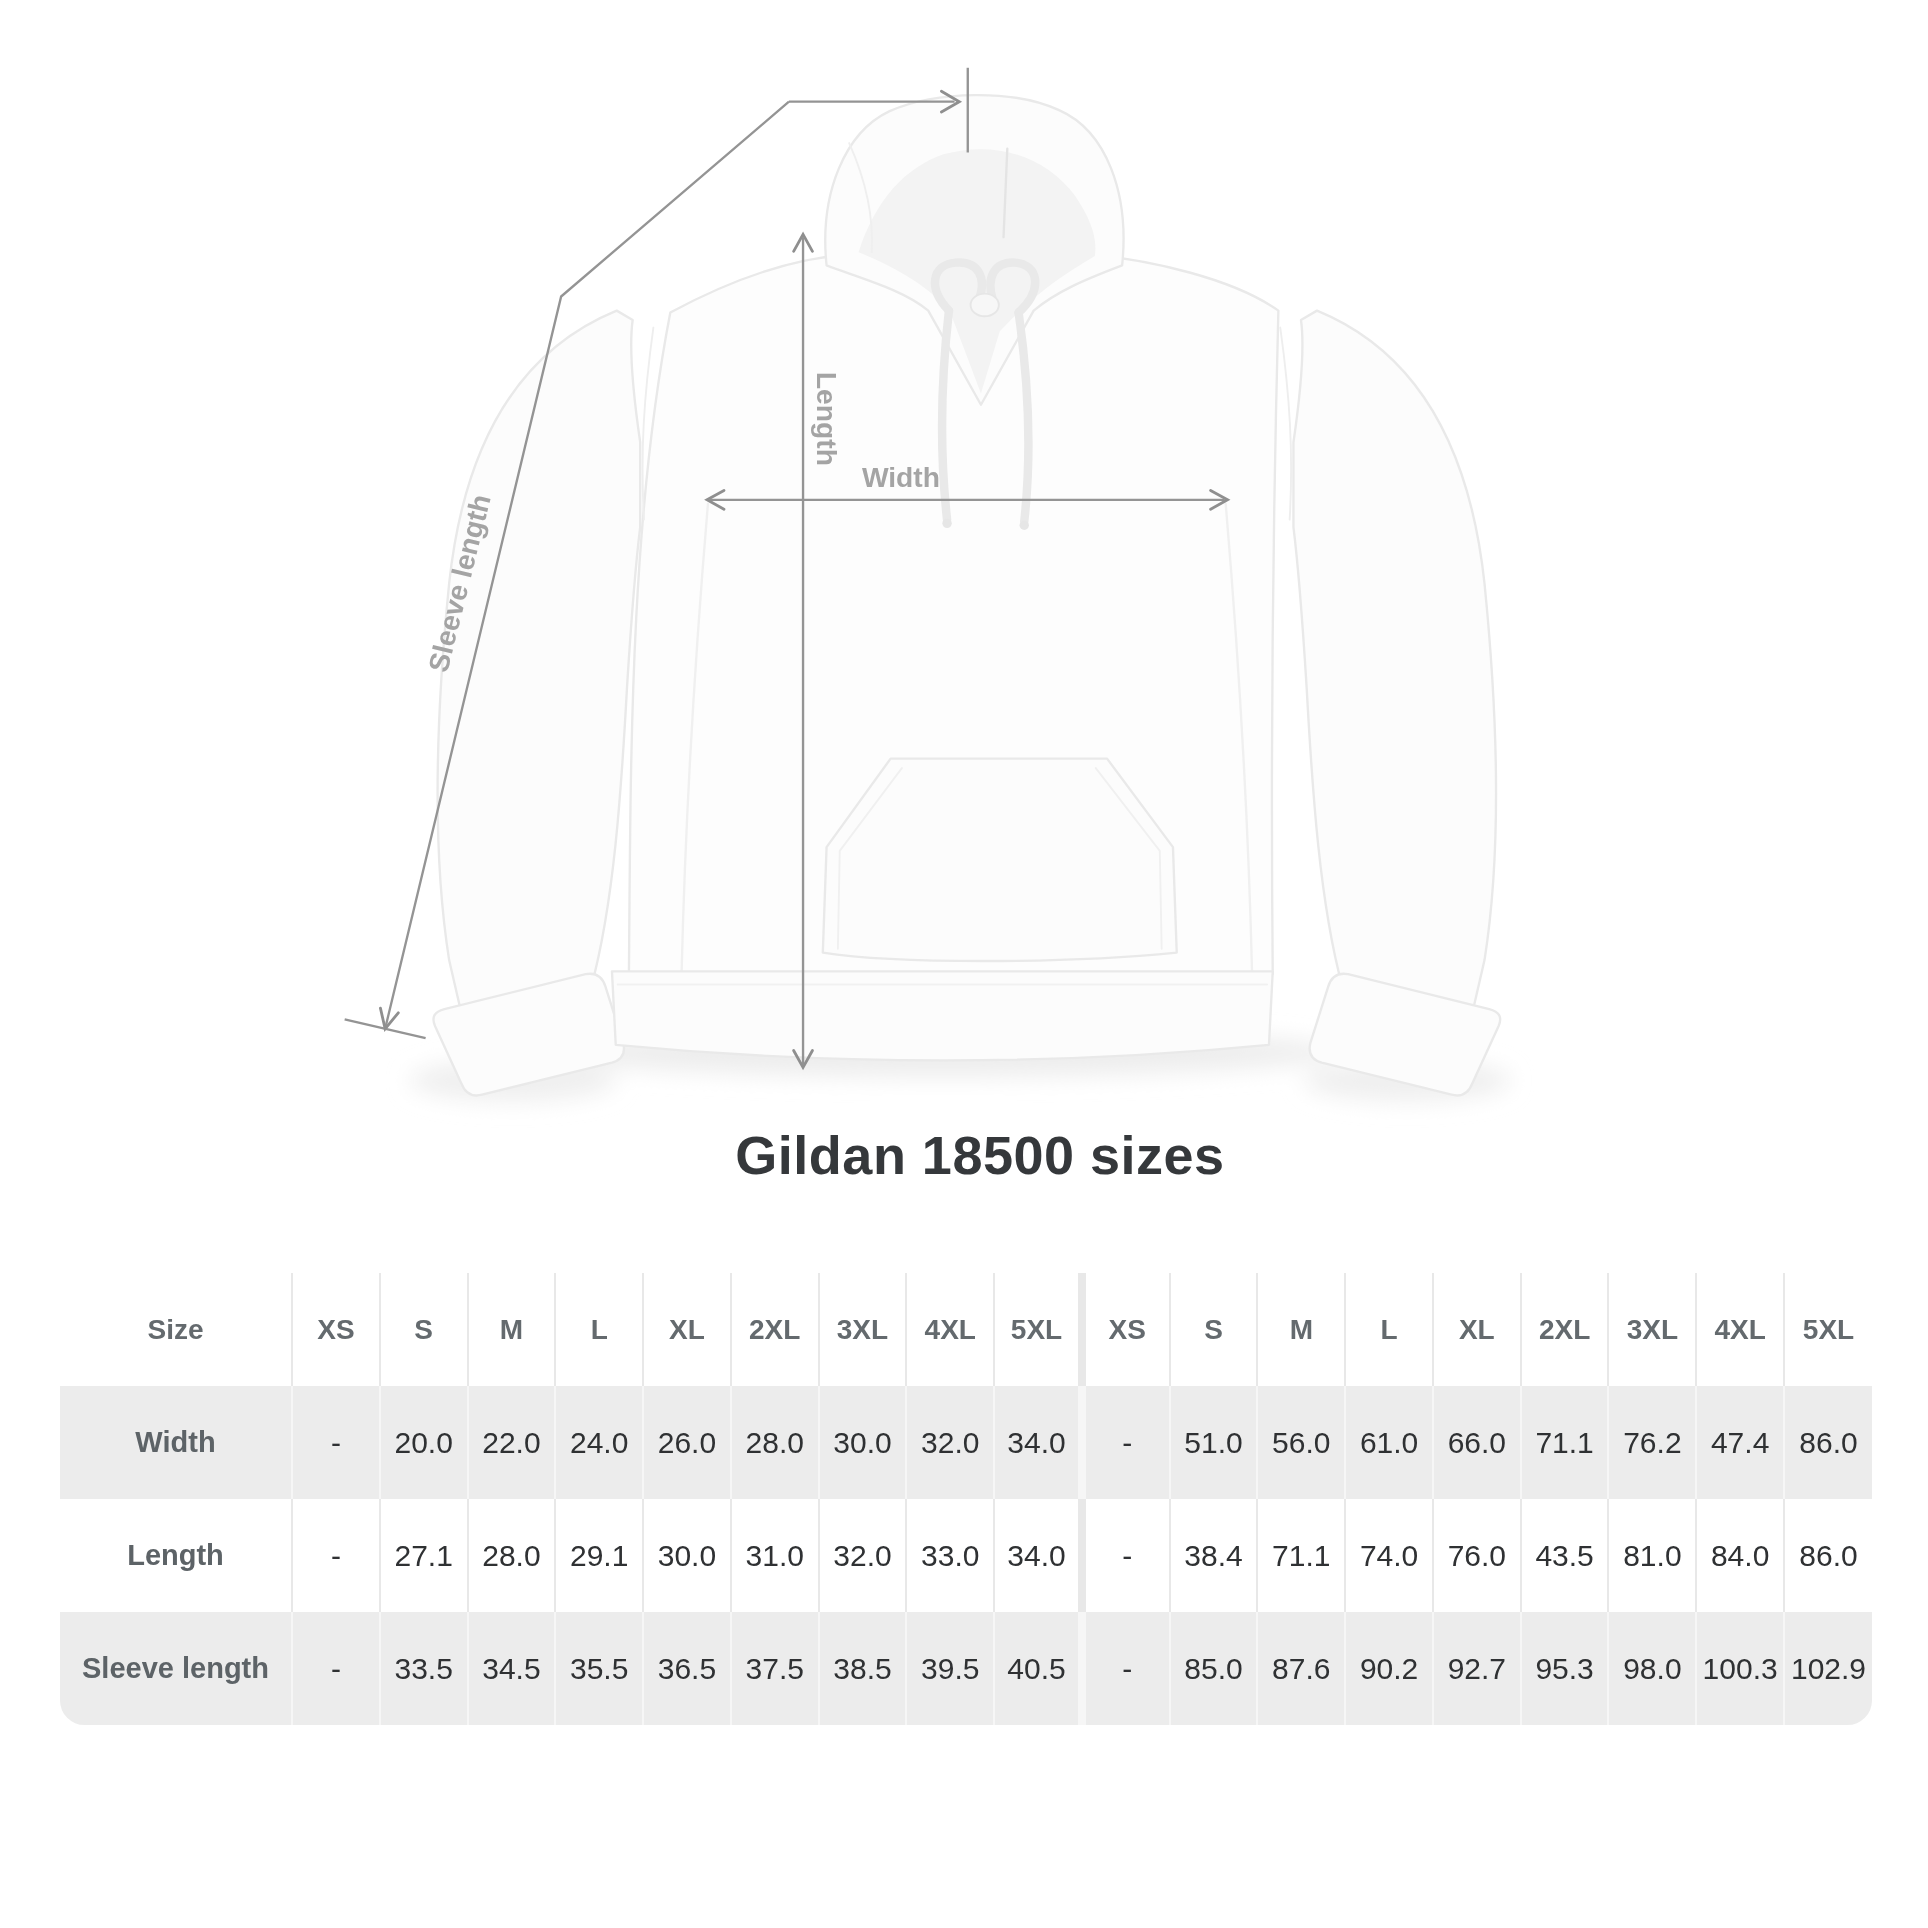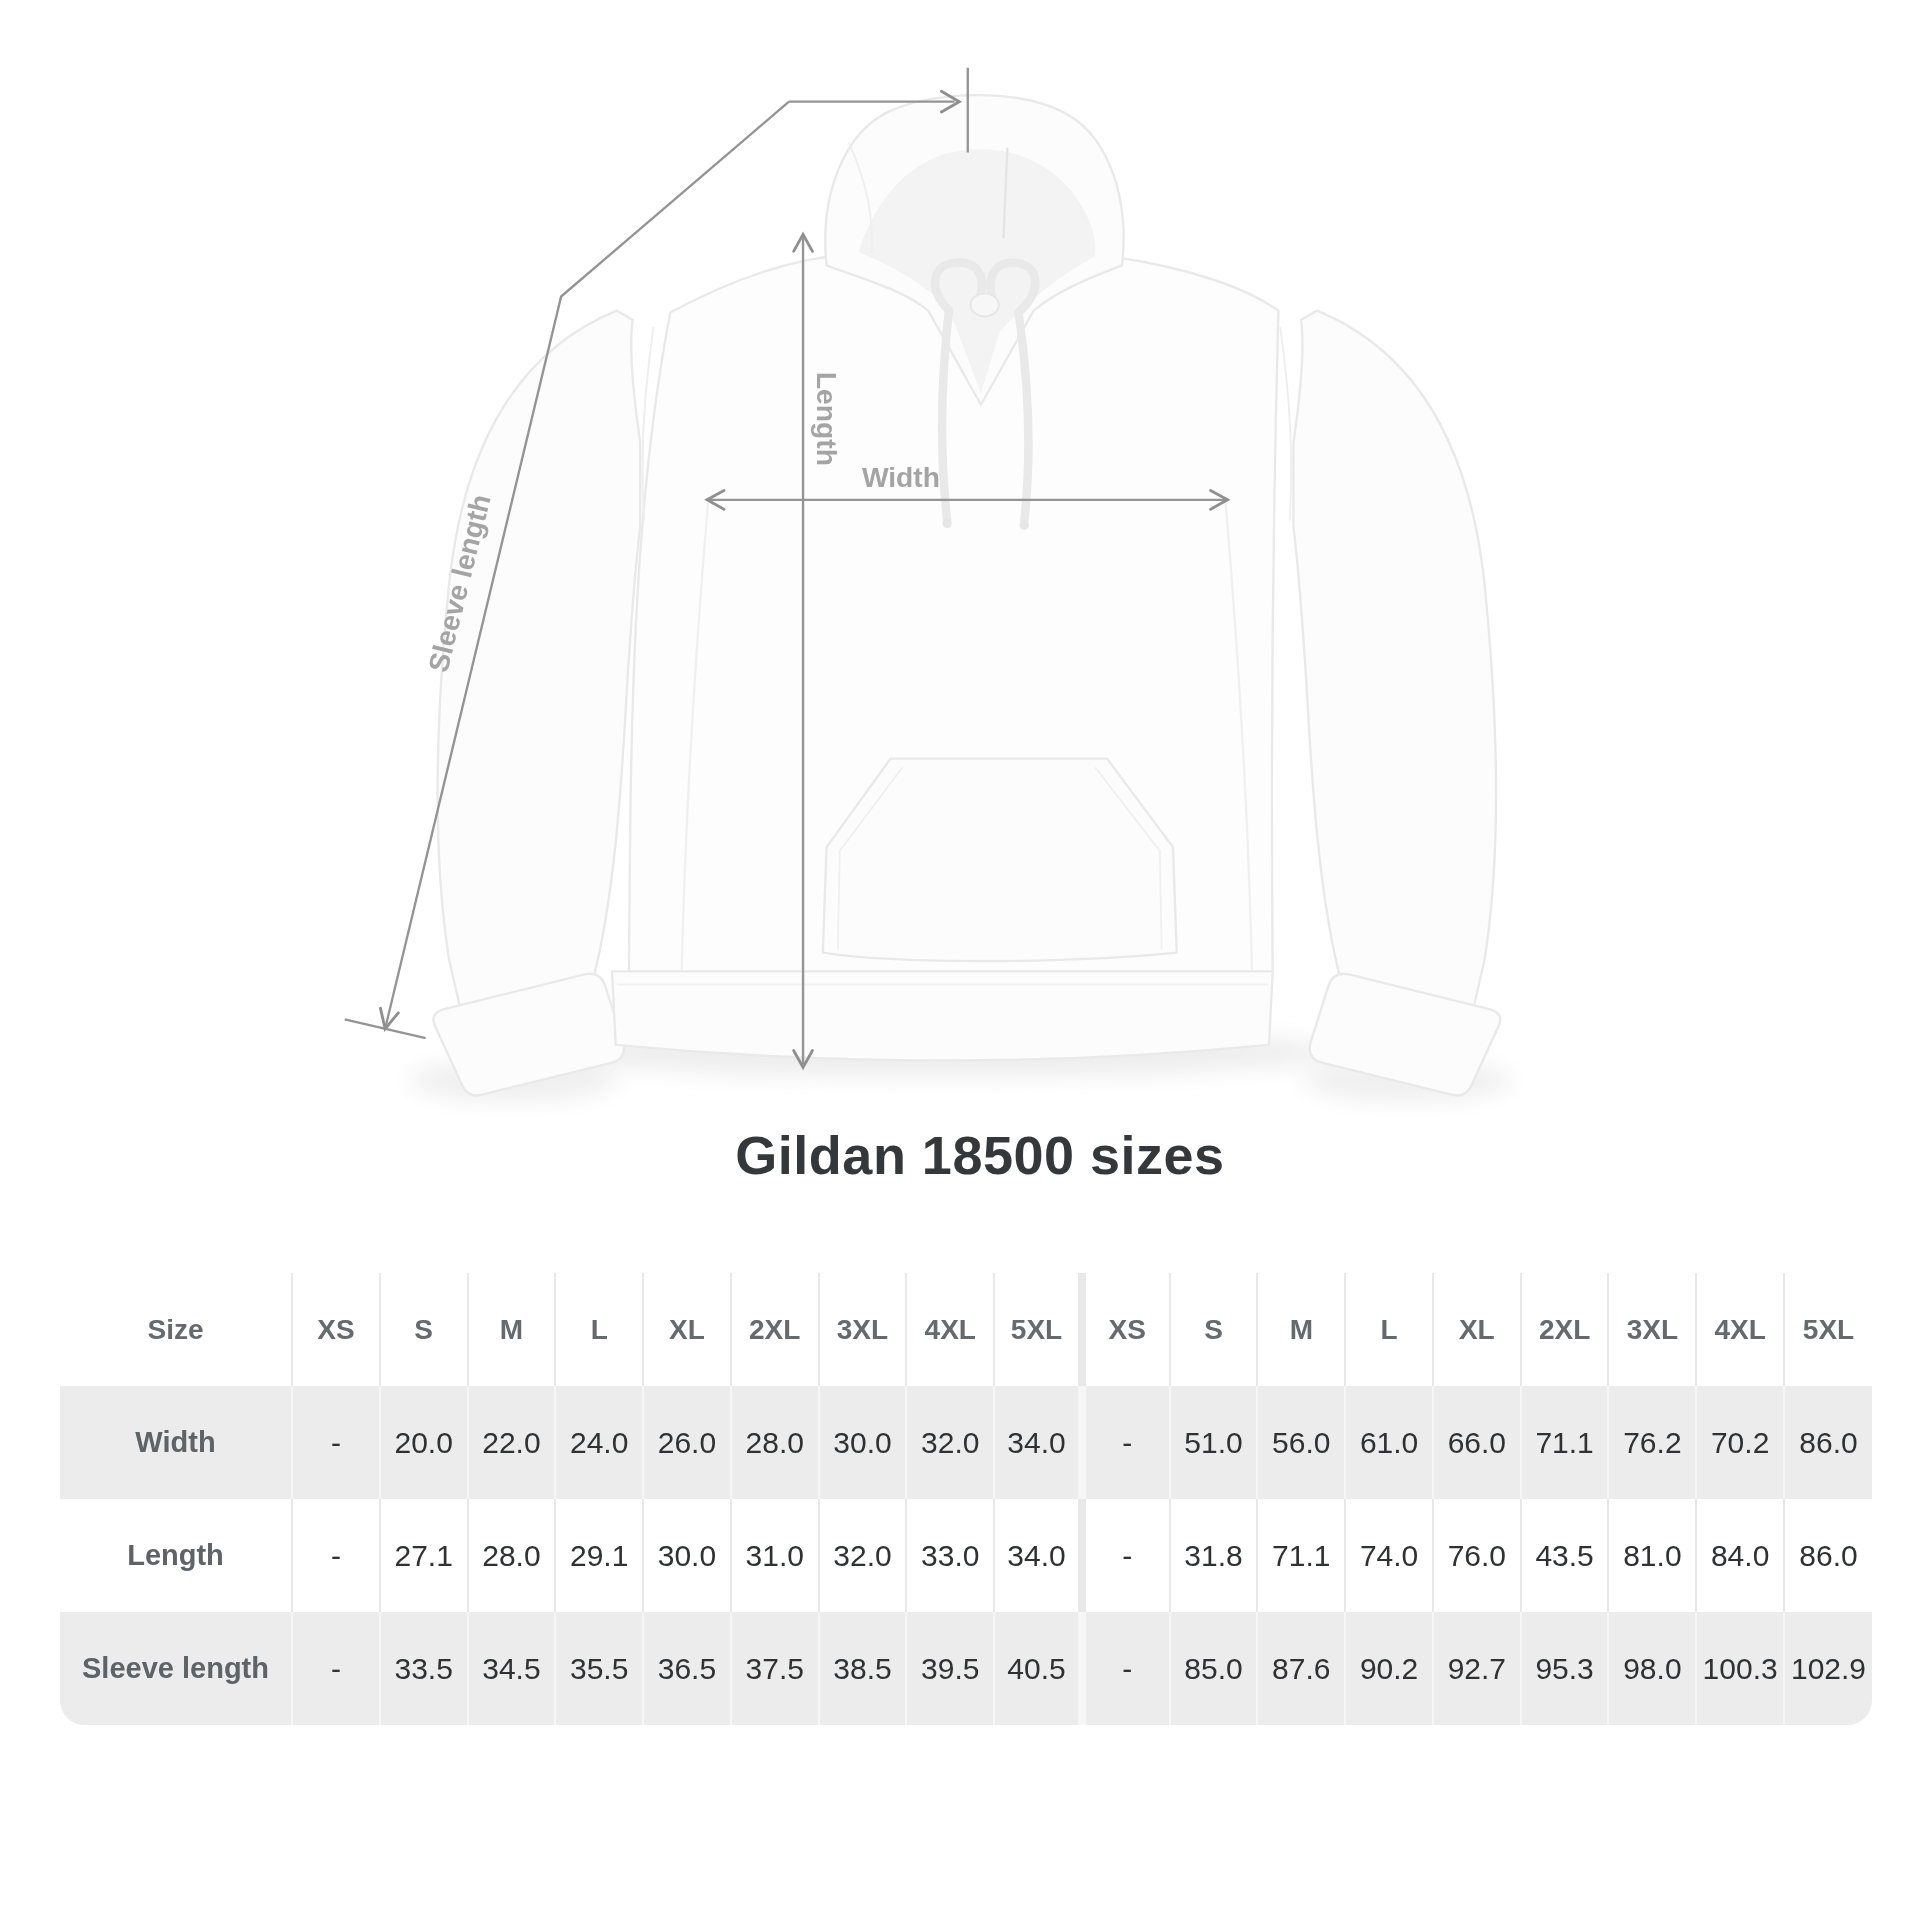--- a/index.html
+++ b/index.html
@@ -222,36 +222,36 @@
             <td class="val">30.0</td>
             <td class="val">32.0</td>
             <td class="val">34.0</td>
             <td class="val metric-first">-</td>
             <td class="val">51.0</td>
             <td class="val">56.0</td>
             <td class="val">61.0</td>
             <td class="val">66.0</td>
             <td class="val">71.1</td>
             <td class="val">76.2</td>
-            <td class="val">70.2</td>
+            <td class="val">47.4</td>
             <td class="val">86.0</td>
           </tr>
           <tr class="data-row">
             <td class="row-label">Length</td>
             <td class="val">-</td>
             <td class="val">27.1</td>
             <td class="val">28.0</td>
             <td class="val">29.1</td>
             <td class="val">30.0</td>
             <td class="val">31.0</td>
             <td class="val">32.0</td>
             <td class="val">33.0</td>
             <td class="val">34.0</td>
             <td class="val metric-first">-</td>
-            <td class="val">31.8</td>
+            <td class="val">38.4</td>
             <td class="val">71.1</td>
             <td class="val">74.0</td>
             <td class="val">76.0</td>
             <td class="val">43.5</td>
             <td class="val">81.0</td>
             <td class="val">84.0</td>
             <td class="val">86.0</td>
           </tr>
           <tr class="data-row alt">
             <td class="row-label">Sleeve length</td>

